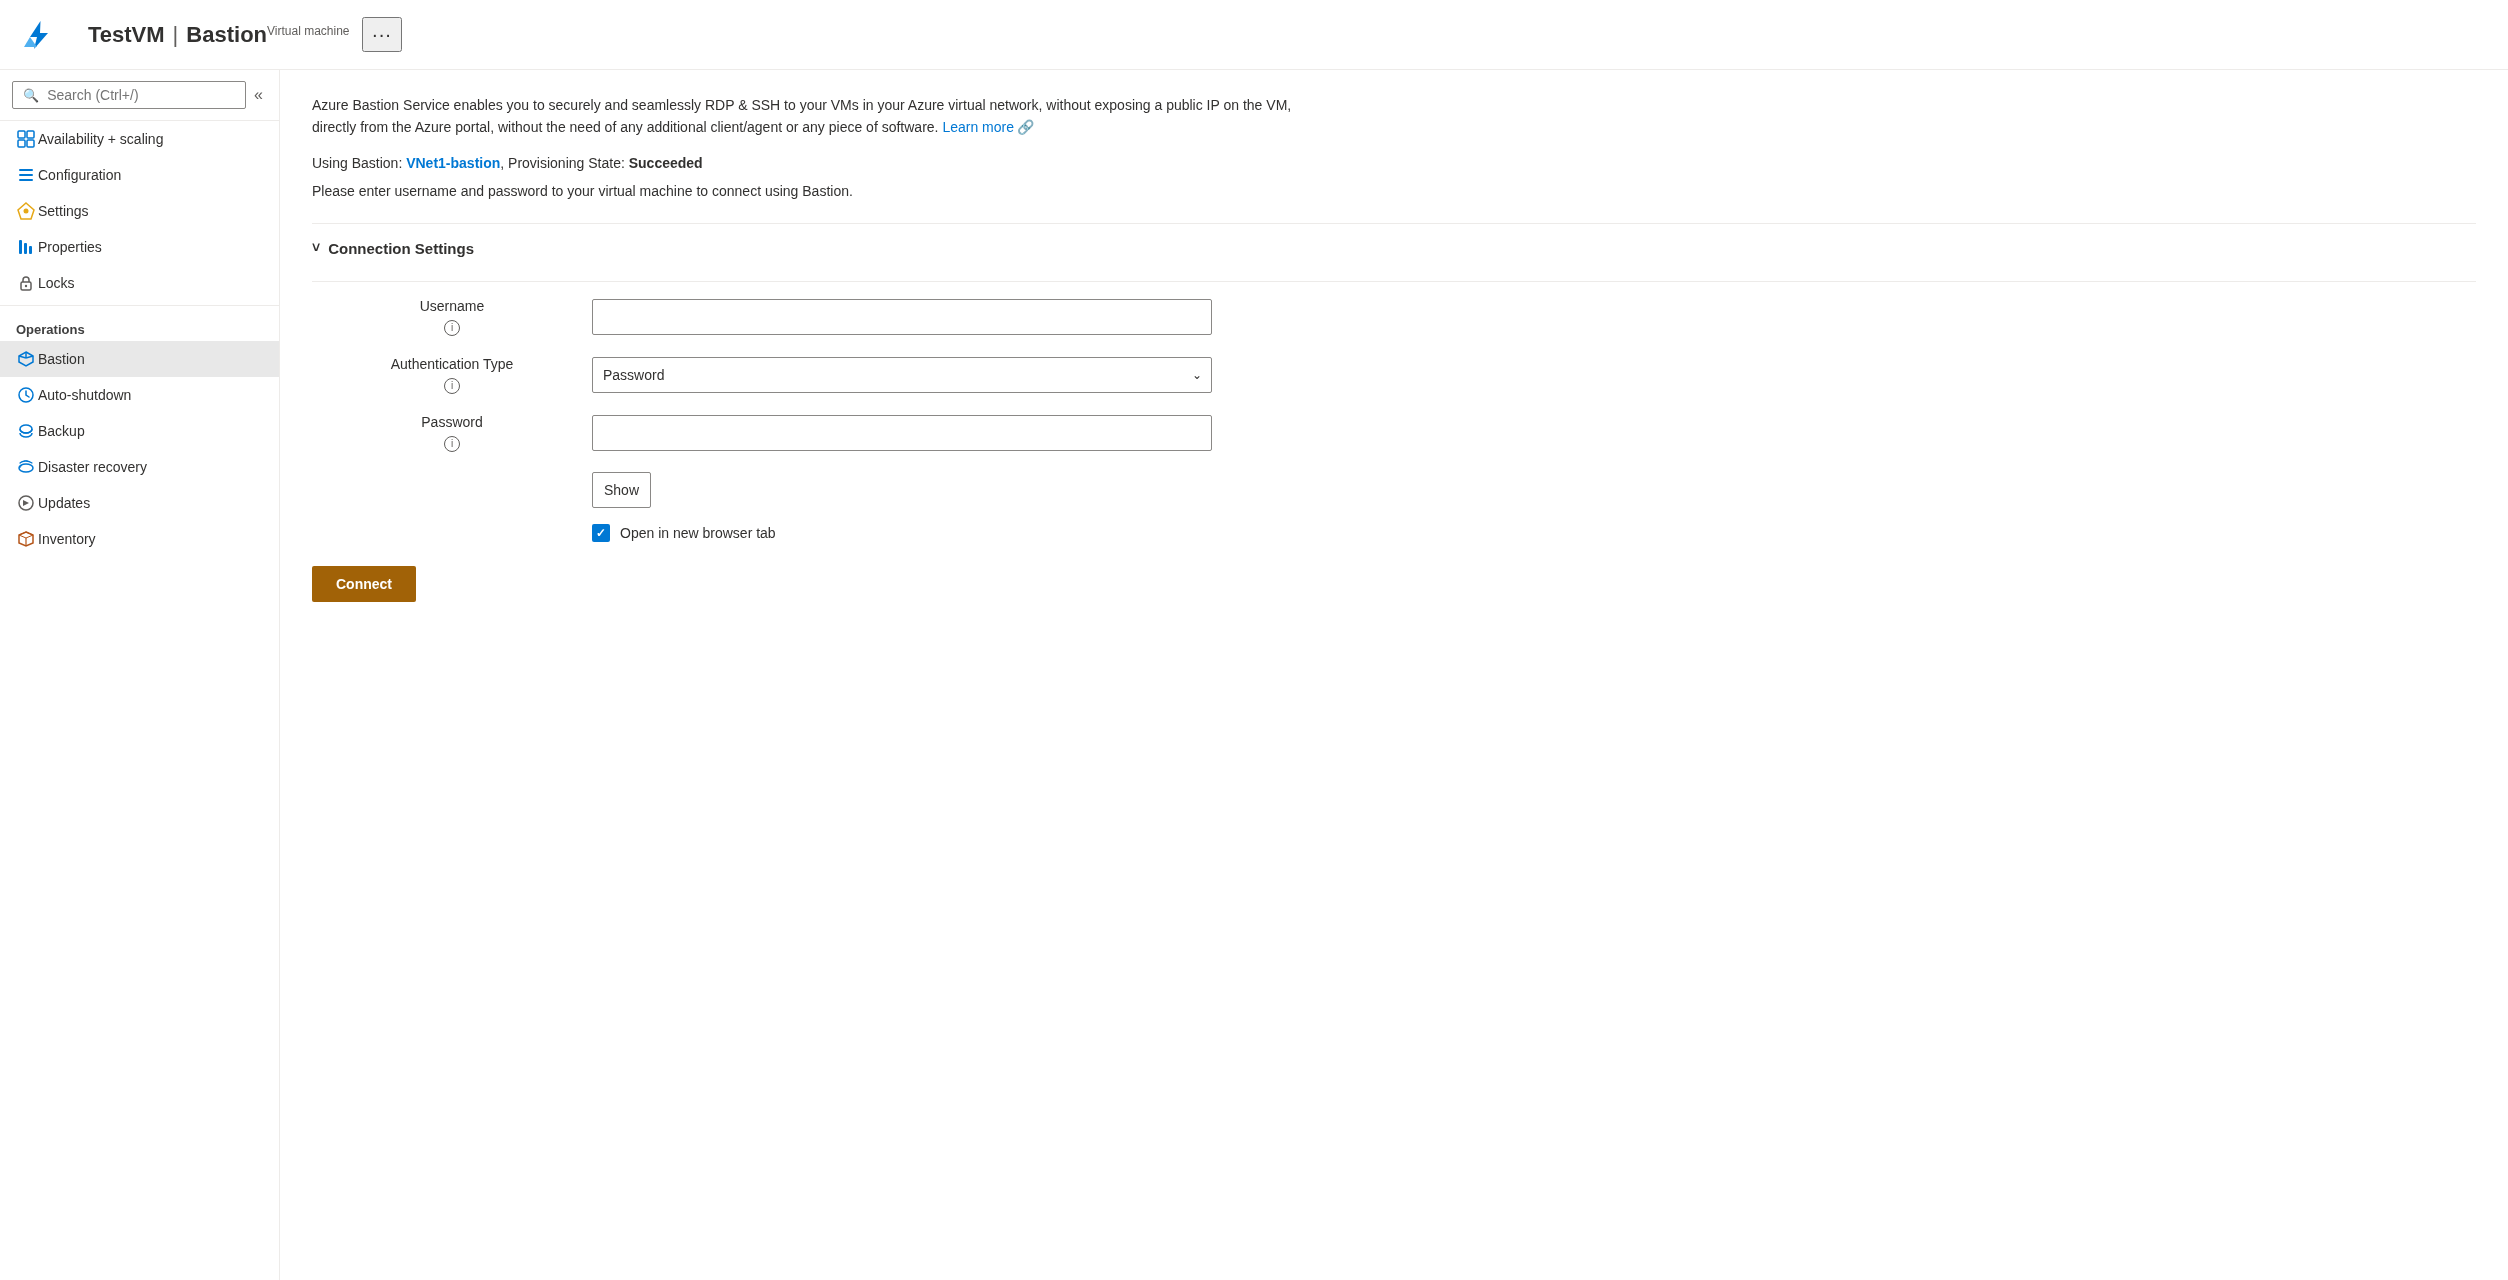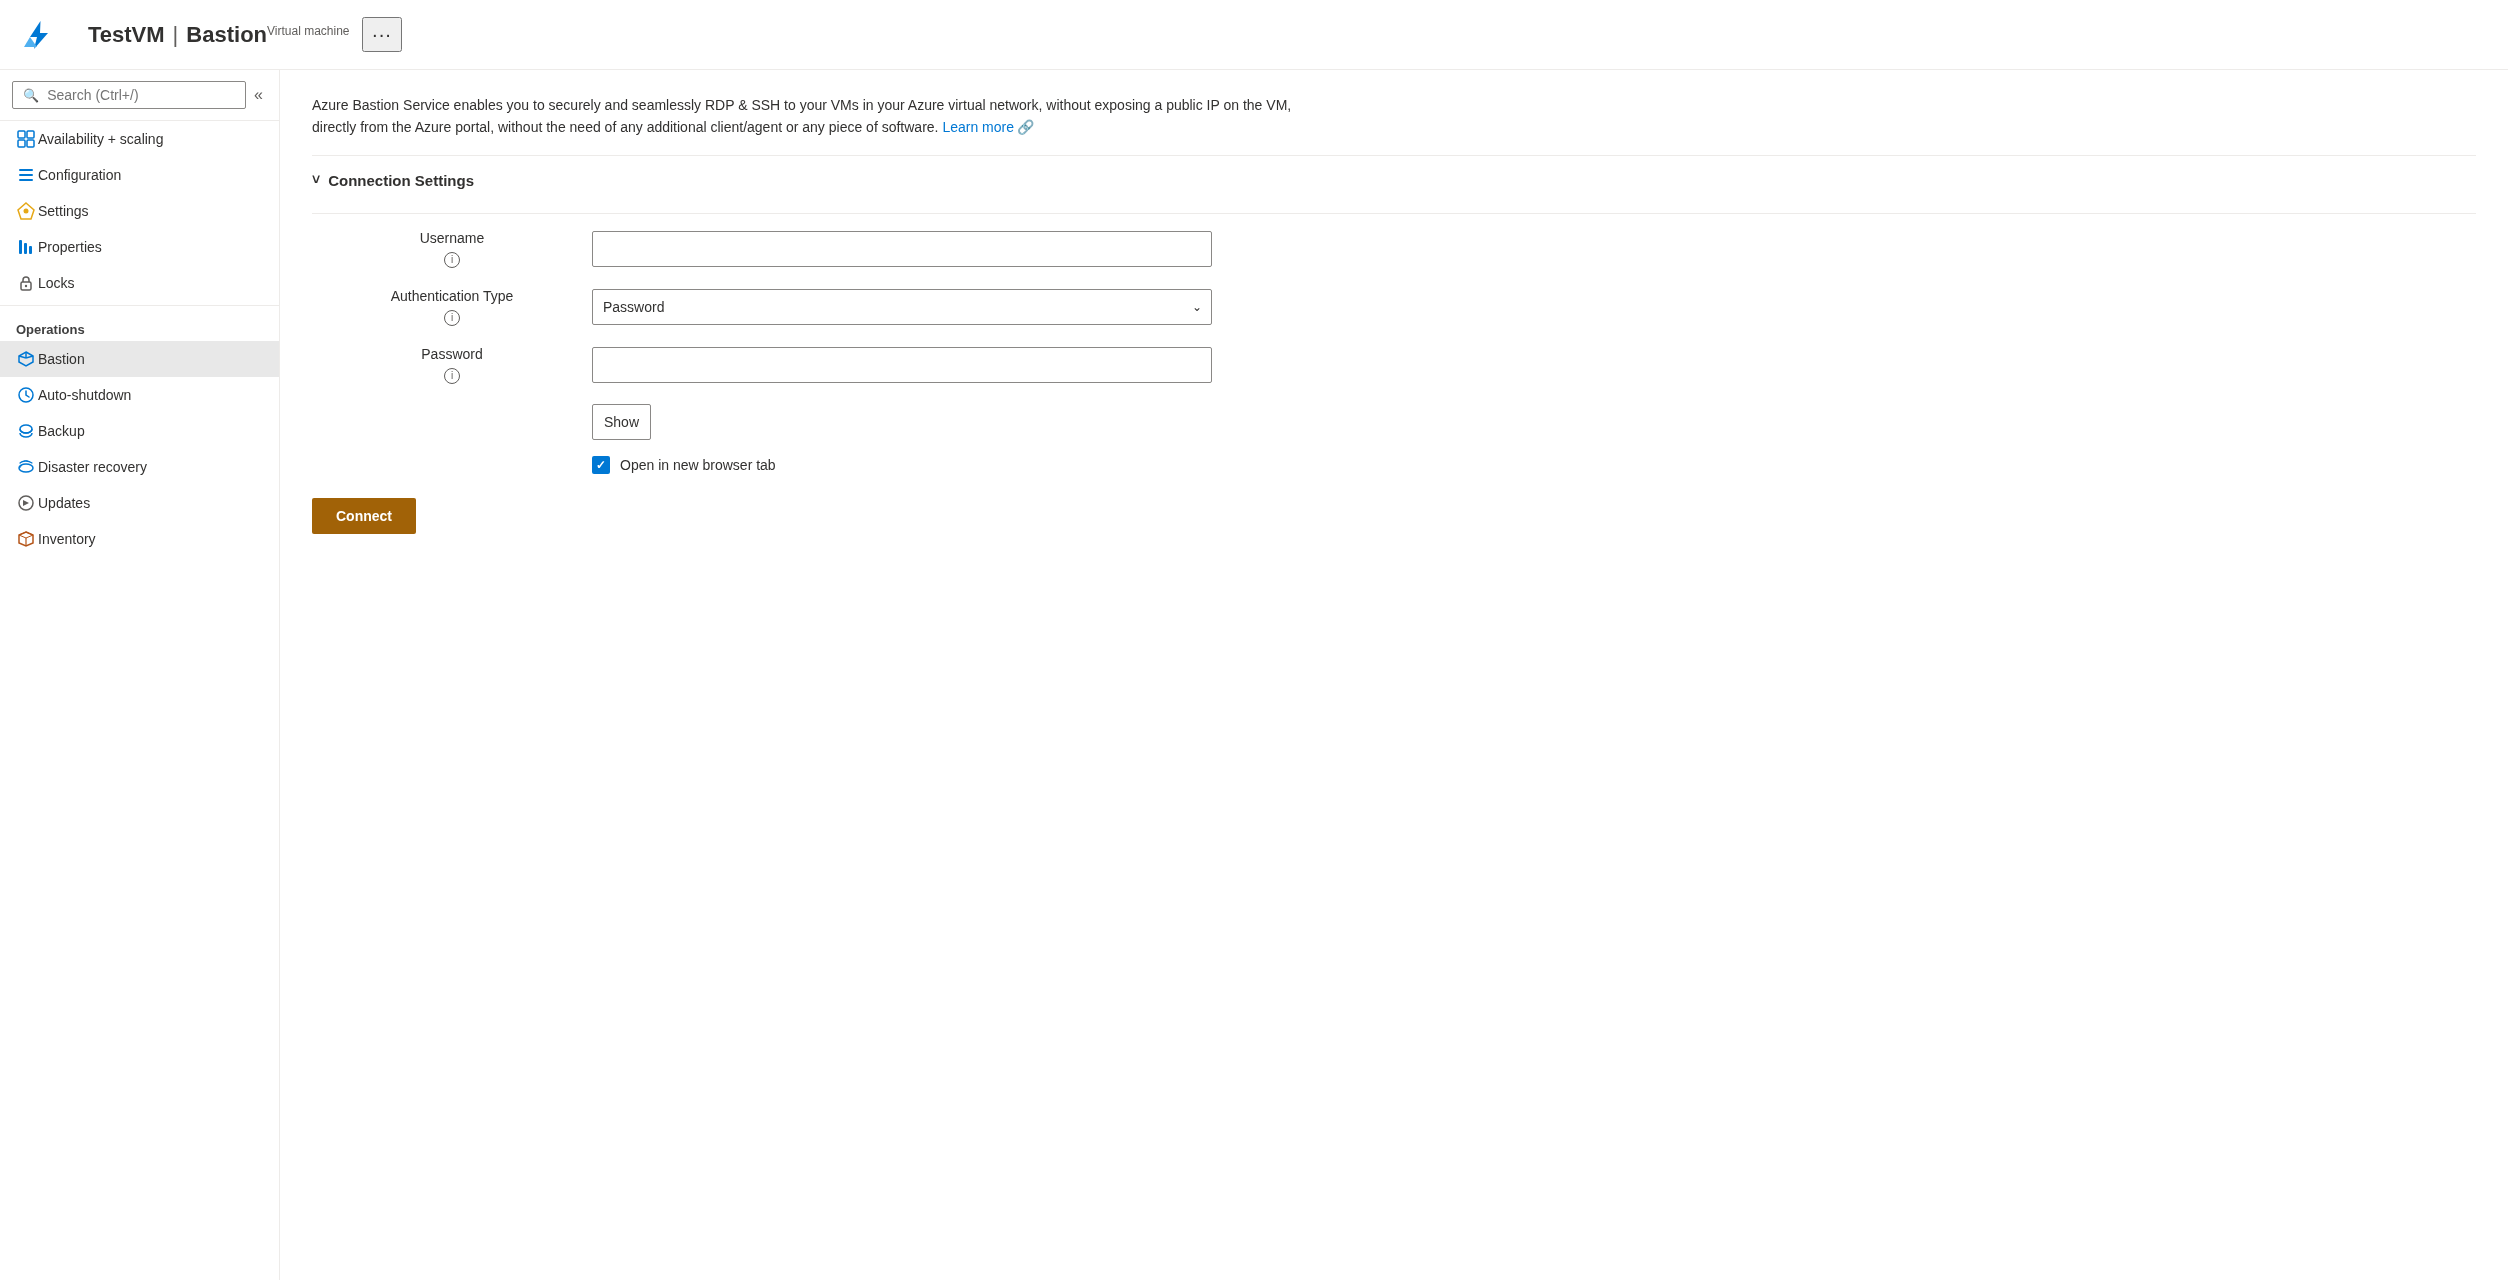--- a/index.html
+++ b/index.html
@@ -241,21 +241,25 @@
 
     </div>
   </div>
 
   <div class="content">
 
     <p class="description-text">
       <span>Azure Bastion Service enables you to securely and seamlessly RDP &amp; SSH to your VMs in your Azure virtual network, without exposing a public IP on the VM, directly from the Azure portal, without the need of any additional client/agent or any piece of software.</span>&nbsp;<a class="learn-more-link">Learn more</a> 🔗
     </p>
 
-
+    <p class="using-bastion">
+      <span>Using Bastion: </span><a class="learn-more-link">VNet1-bastion</a><span>, Provisioning State: </span><strong>Succeeded</strong>
+    </p>
+
+    <p class="please-enter">Please enter username and password to your virtual machine to connect using Bastion.</p>
 
     <hr class="divider">
 
     
     <div class="connection-settings-header">
       <span class="chevron-icon">˅</span>
       <span>Connection Settings</span>
     </div>
 
     <hr class="divider">

